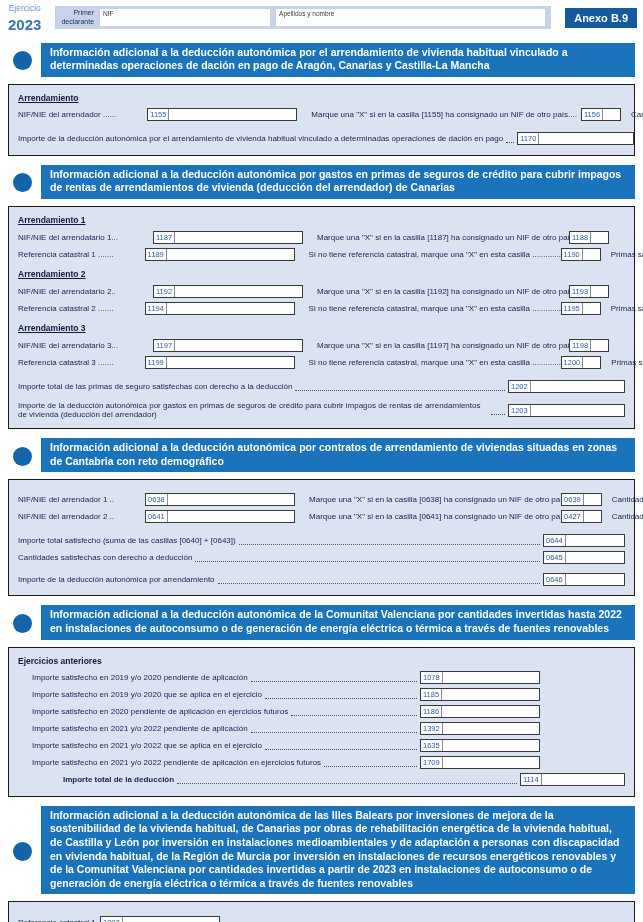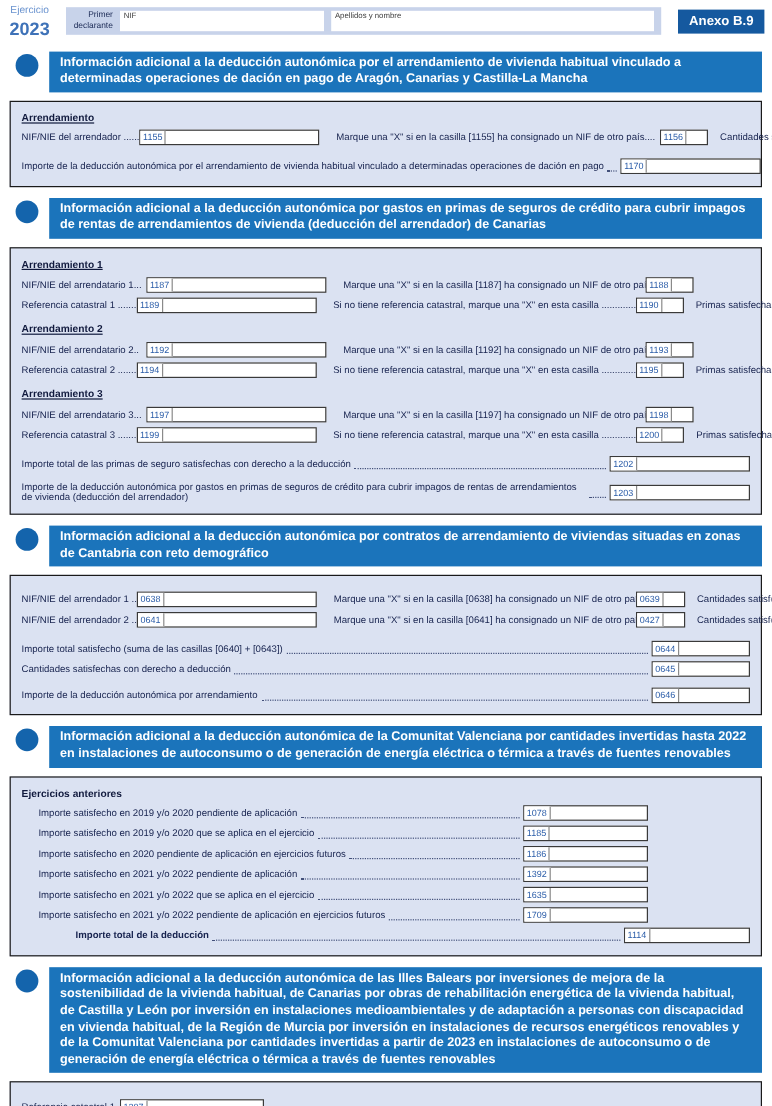--- a/index.html
+++ b/index.html
@@ -15,21 +15,21 @@
     padding:3px 6px; margin:0 14px 0 10px; gap:6px; }
   .decl { font-size:7px; color:#1b2a55; text-align:right; line-height:1.2; white-space:nowrap; }
   .wbox { background:#fff; height:17px; display:flex; align-items:flex-start; padding:1px 3px; }
   .wbox .tiny { font-size:6.5px; color:#3c3c3c; margin-right:3px; }
   .wbox input { border:0; outline:0; flex:1; min-width:0; background:transparent; font-size:8px; height:12px; }
   .wbox.nifb { width:170px; }
   .wbox.nameb { flex:1; }
   .annex { background:#15599f; color:#fff; font-weight:bold; font-size:11px; padding:4px 9px; white-space:nowrap; }
 
   
-  .sec { display:flex; align-items:flex-start; margin:9px 8px 7px 8px; }
+  .sec { display:flex; align-items:center; margin:9px 8px 7px 8px; }
   .sec .dot { width:19px; height:19px; border-radius:50%; background:#1464ac; flex:none; margin:2px 9px 0 5px; }
   .sec .bar { flex:1; background:#1b74bb; color:#fff; font-weight:bold; font-size:10.5px;
     line-height:1.3; padding:3px 9px 4px 9px; }
 
   
   .panel { border:1.5px solid #1a1a1a; background:#dbe2f2; margin:0 8px 4px 8px; padding:6px 9px; }
   .panel.last { margin-bottom:0; height:64px; padding-top:10px; }
   .group { font-weight:bold; text-decoration:underline; color:#10193d; font-size:8.5px; margin:2px 0 5px 0; }
   .row { display:flex; align-items:center; margin:3px 0; min-height:14px; font-size:8px; color:#16224e; }
   .lbl { font-size:8px; color:#16224e; white-space:nowrap; }
@@ -37,22 +37,22 @@
   .bold { font-weight:bold;margin-left:45px; }
   .dots { flex:1; border-bottom:1px dotted #43507a; height:9px; margin:0 3px; min-width:8px; }
 
   
   .fb { display:flex; align-items:stretch; background:#fff; border:1px solid #3a3a3a; height:13px; flex:none; }
   .fb .num { color:#2a5ca8; font-size:7.5px; padding:0 2px; border-right:1px solid #8a8a8a;
     display:flex; align-items:center; background:#fff; min-width:19px; }
   .fb input { border:0; outline:0; padding:0 2px; font-size:8px; flex:1; min-width:0; background:transparent; }
   .fb.check input { flex:0 0 17px; }
 
-  .w104 { width:104px; } .w150 { width:150px; } .w252 { width:252px; }
-  .w95 { width:117px; } .w92 { width:82px; } .w100 { width:104px; }
+  .w104 { width:104px; } .w150 { width:150px;margin-left:31px; } .w252 { width:252px; }
+  .w95 { width:117px; } .w92 { width:82px; } .w100 { width:120px; }
   .w105 { width:105px; } .w120 { width:120px; } .w82 { width:82px; }
   .ml14 { margin-left:14px; } .ml10 { margin-left:10px; } .ml4 { margin-left:4px; }
   .sp85 { width:85px; flex:none; }
   .ind { padding-left:14px; }
   .mt8 { margin-top:8px; } .mt6 { margin-top:6px; } .mt10 { margin-top:10px; }
 </style>
 </head>
 <body>
 
 <div class="top">

